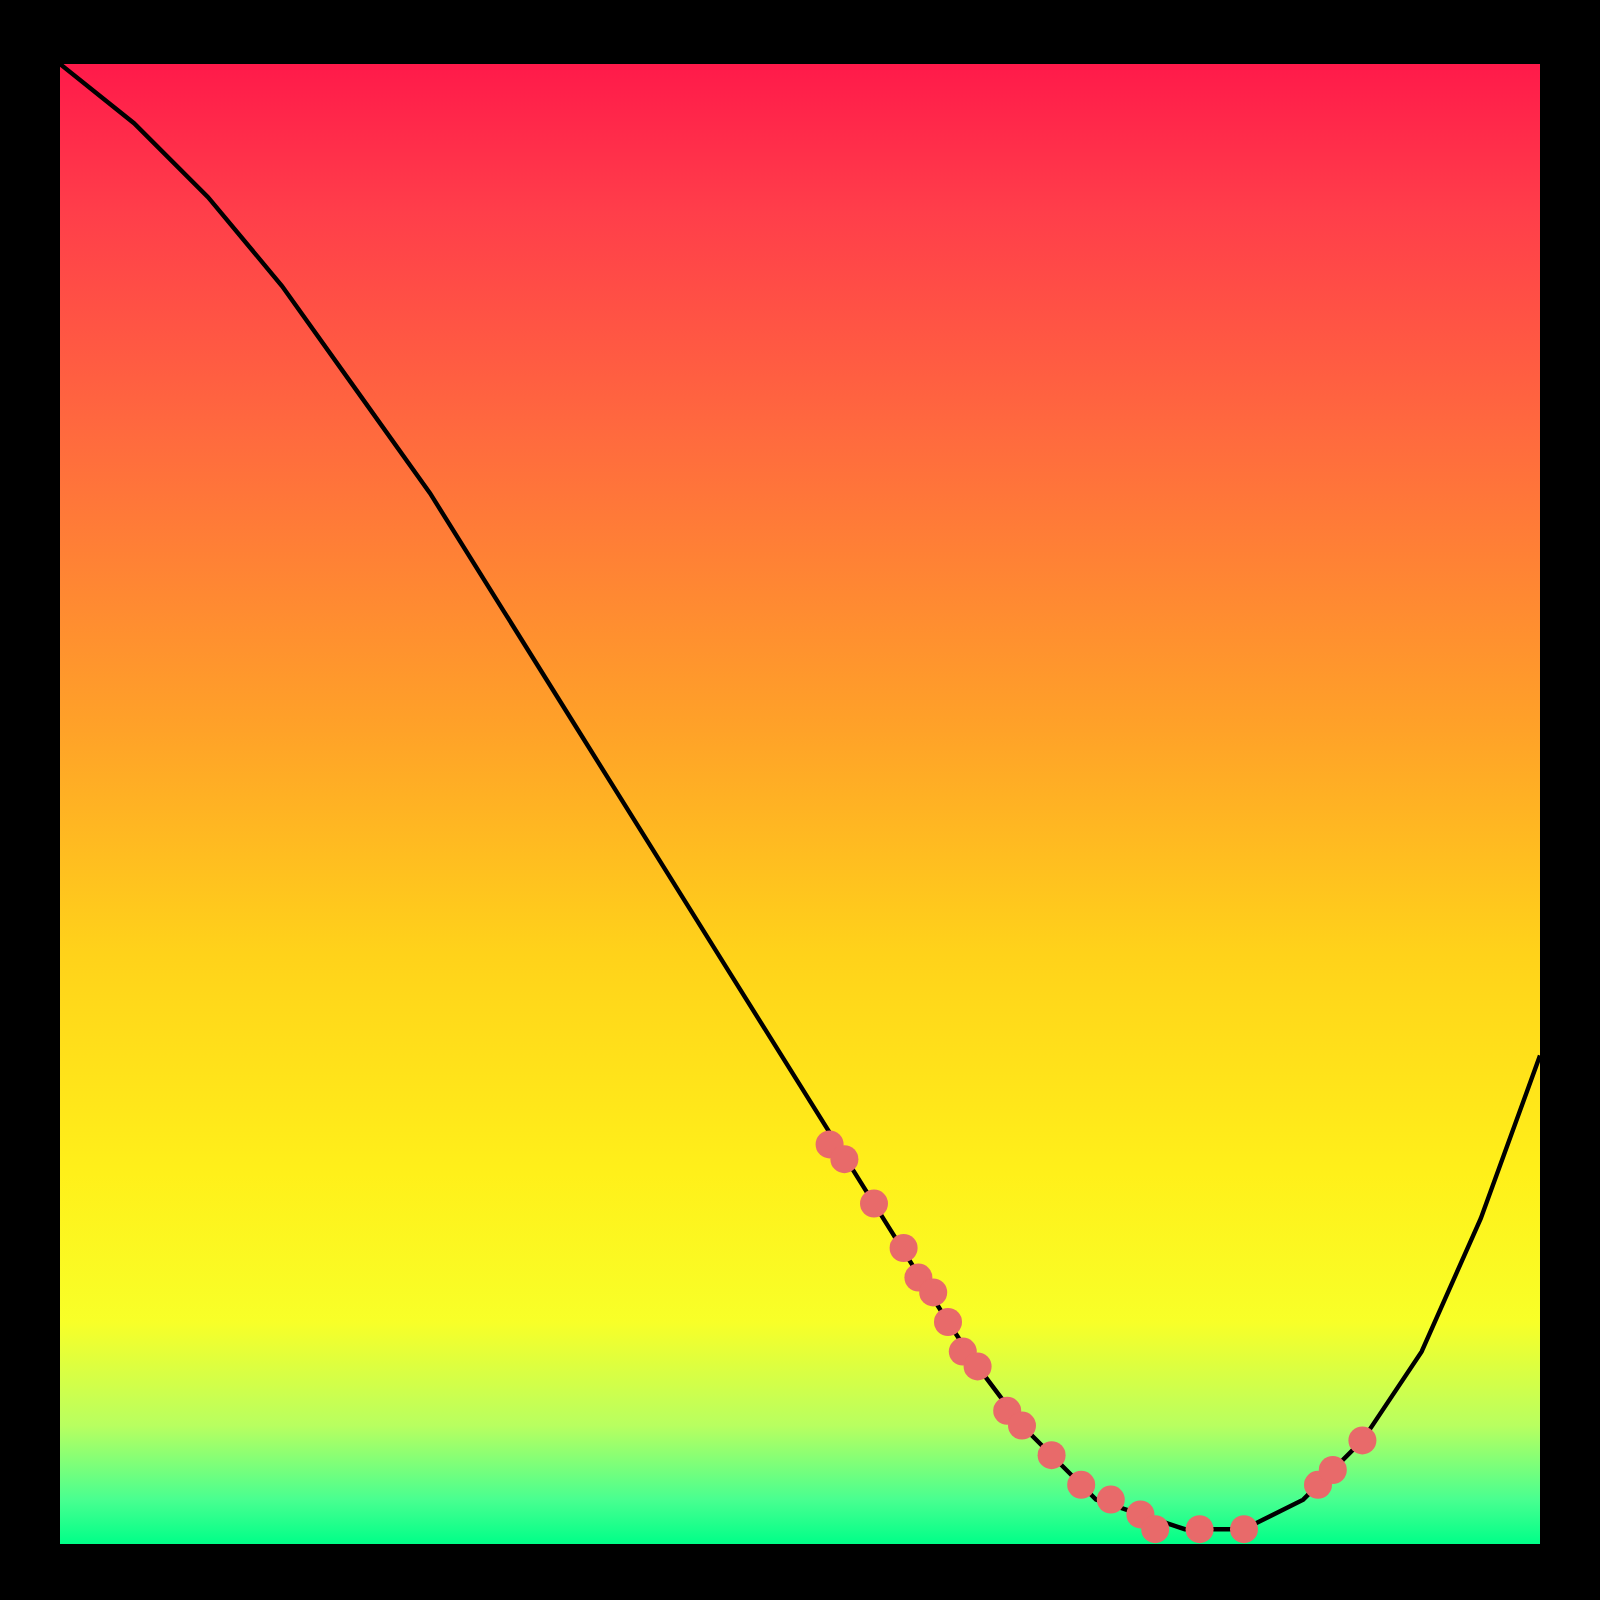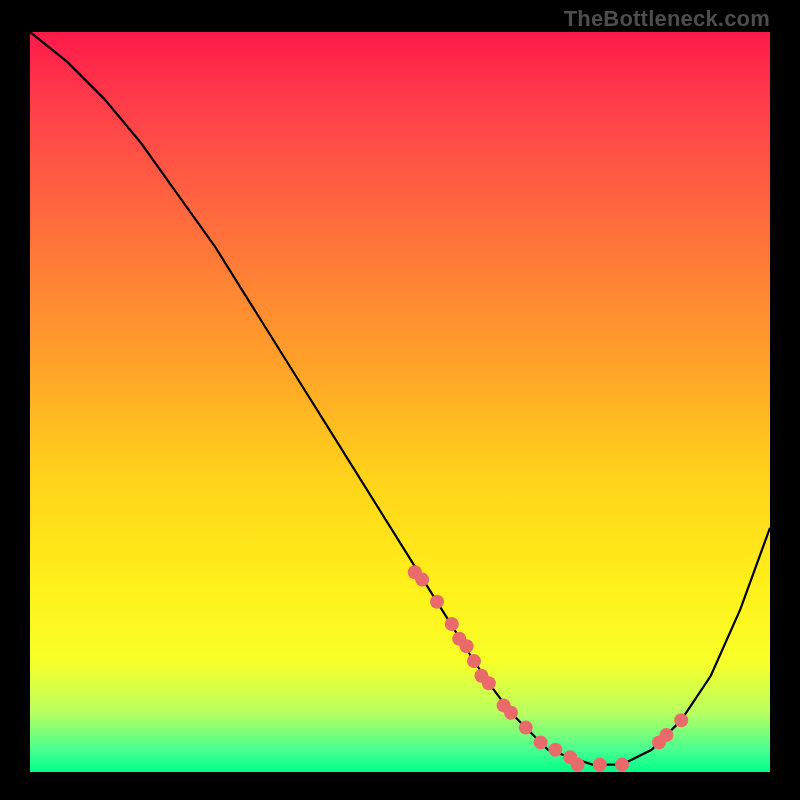--- a/index.html
+++ b/index.html
@@ -49,21 +49,20 @@
     left: 0;
     top: 0;
     width: 740px;
     height: 740px;
   }
 </style>
 </head>
 <body>
 
 <div class="stage">
-  <div class="watermark">TheBottleneck.com</div>
   <div class="plot-area">
     <svg class="curve" viewBox="0 0 740 740" preserveAspectRatio="none">
       <path id="curve-path" fill="none" stroke="#000000" stroke-width="2.2" d="M0.0 0.0 L37.0 29.6 L74.0 66.6 L111.0 111.0 L148.0 162.8 L185.0 214.6 L222.0 273.8 L259.0 333.0 L296.0 392.2 L333.0 451.4 L370.0 510.6 L407.0 569.8 L444.0 629.0 L458.8 651.2 L481.0 680.8 L503.2 703.0 L518.0 717.8 L540.2 725.2 L562.4 732.6 L592.0 732.6 L621.6 717.8 L651.2 688.2 L680.8 643.8 L710.4 577.2 L740.0 495.8"></path>
       <g id="marker-group">
           <circle cx="384.8" cy="540.2" r="7" fill="#e86a6a"></circle>
           <circle cx="392.2" cy="547.6" r="7" fill="#e86a6a"></circle>
           <circle cx="407.0" cy="569.8" r="7" fill="#e86a6a"></circle>
           <circle cx="421.8" cy="592.0" r="7" fill="#e86a6a"></circle>
           <circle cx="429.2" cy="606.8" r="7" fill="#e86a6a"></circle>
           <circle cx="436.6" cy="614.2" r="7" fill="#e86a6a"></circle>

